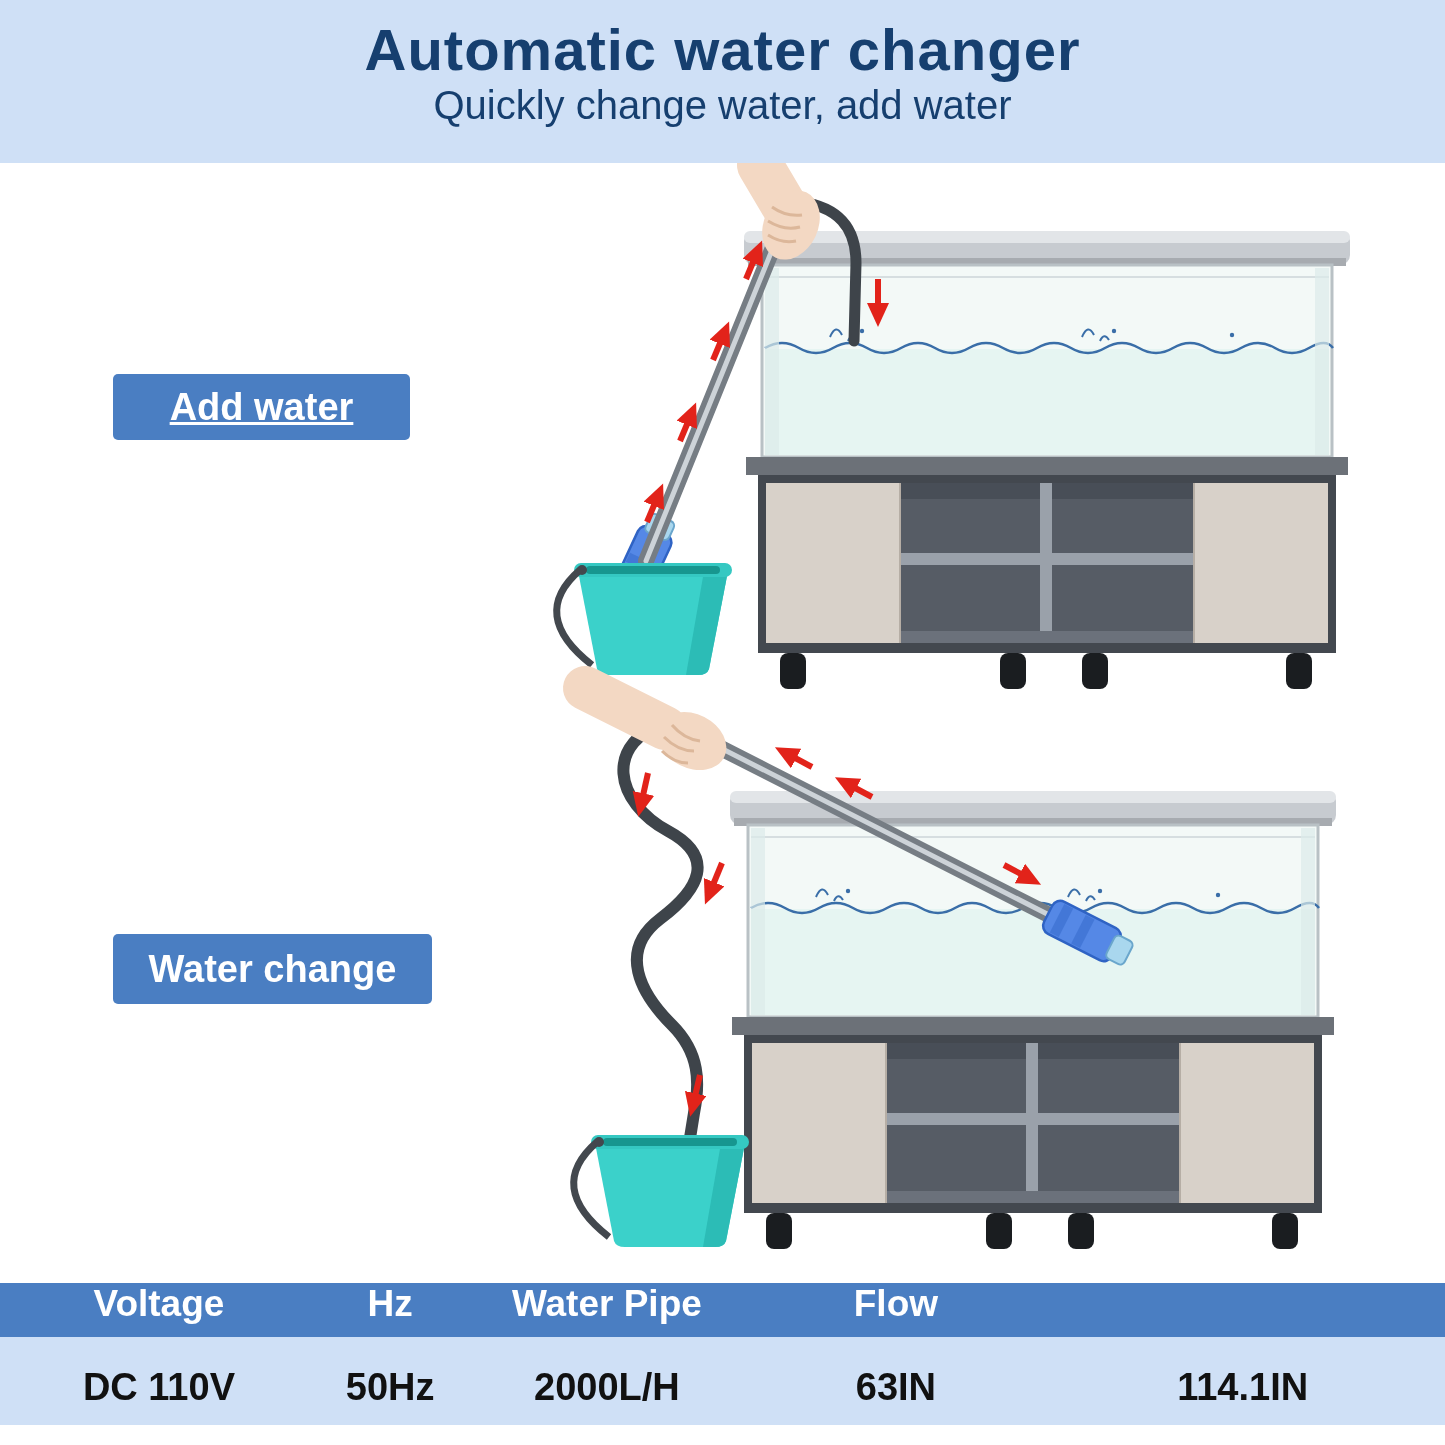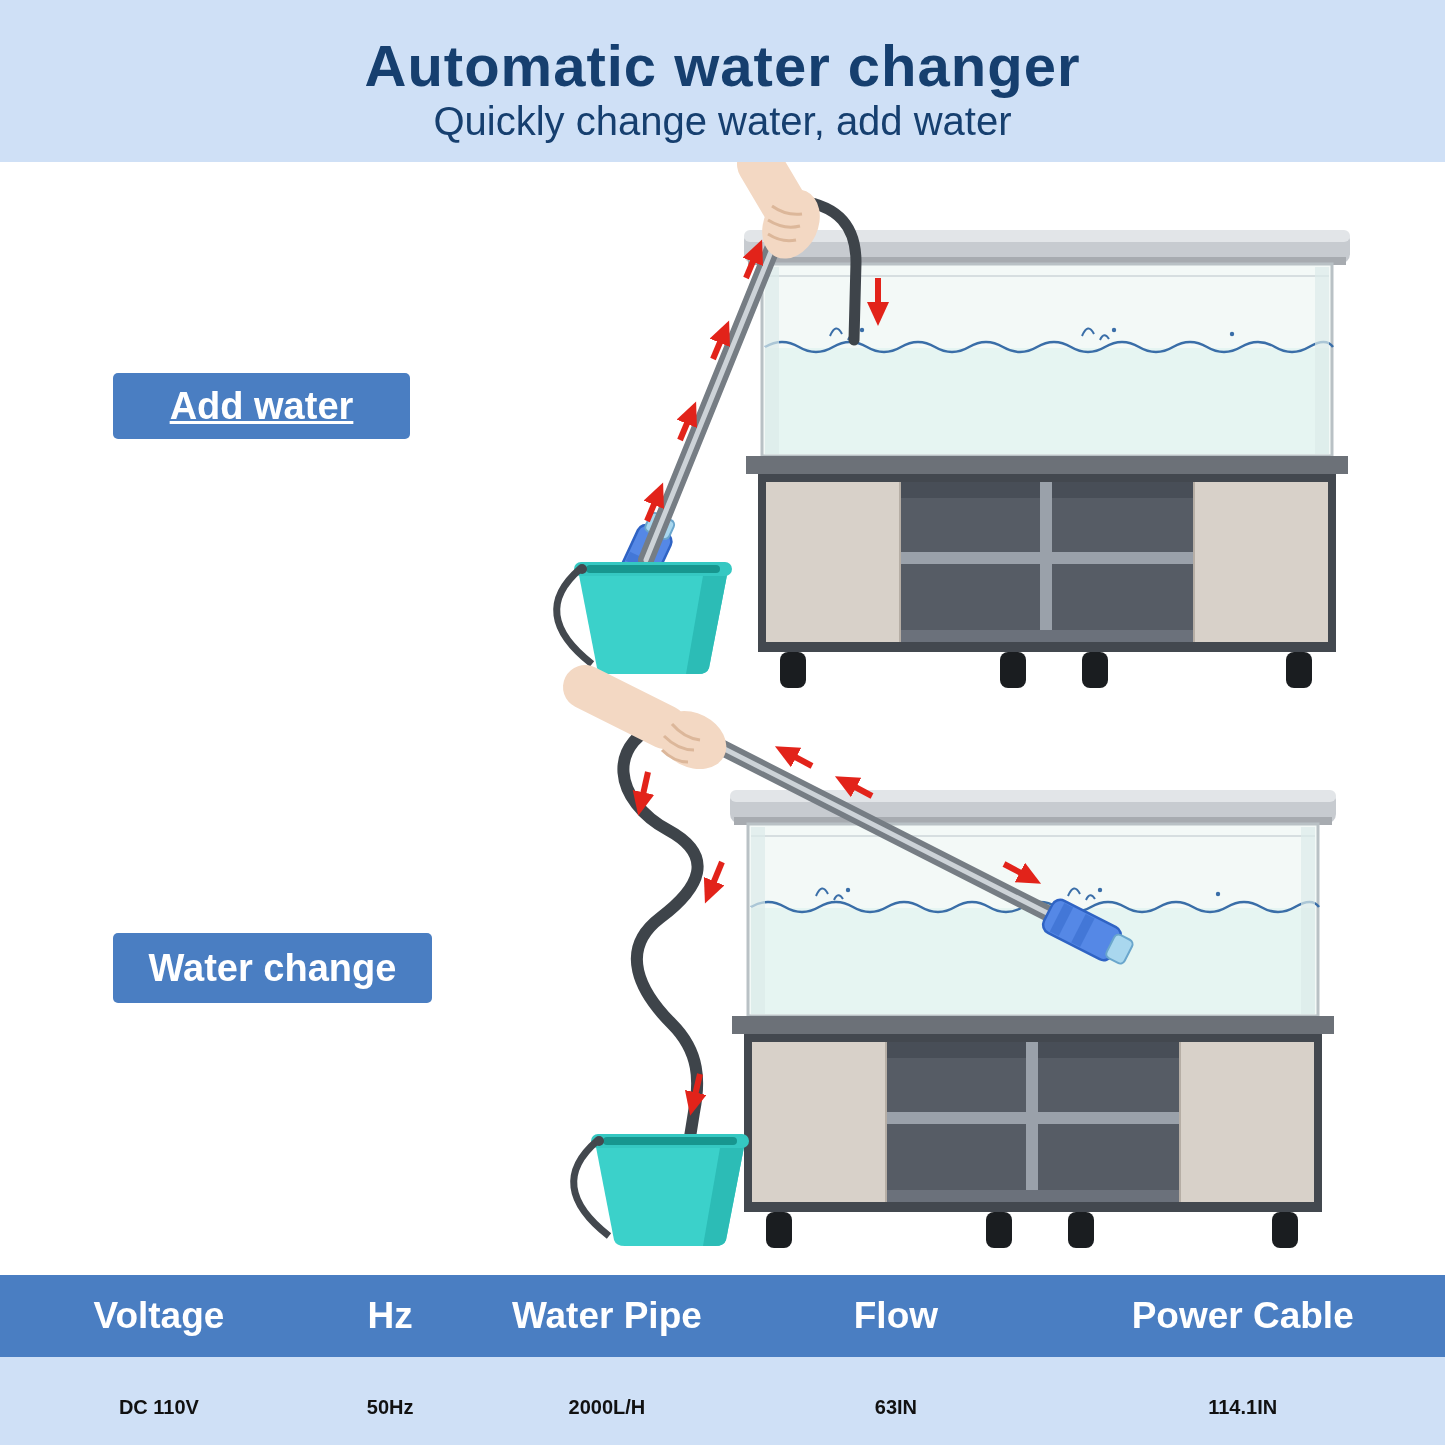--- a/index.html
+++ b/index.html
@@ -1,38 +1,38 @@
 <!DOCTYPE html>
 <html style="--header-bg: #cfe0f6; --heading-text: #163f6f; --label-bg: #4a7ec2; --label-text: #ffffff; --table-header-bg: #4a7ec2; --table-header-text: #ffffff; --table-row-bg: #cfe0f6; --table-row-text: #111111; --bucket-teal: #3bd1ca; --arrow-red: #e2231a;"><head>
 <meta charset="utf-8">
 <style>
   * { margin:0; padding:0; box-sizing:border-box; }
   html,body { width:1445px; height:1445px; }
   body { font-family:"Liberation Sans", sans-serif; background:#ffffff; }
   .page { width:1445px; height:1445px; display:flex; flex-direction:column; overflow:hidden; background:#ffffff; }
 
   
-  .hero { height:163px; background:var(--header-bg,#cfe0f6); text-align:center; padding-top:36px; }
+  .hero { height:163px; background:var(--header-bg,#cfe0f6); text-align:center; padding-top:20px; }
   .hero h1 { font-size:58px; font-weight:bold; color:var(--heading-text,#163f6f); letter-spacing:1px; line-height:1.05; }
   .hero p { font-size:40px; font-weight:400; color:var(--heading-text,#163f6f); margin-top:2px; }
 
   
   .scenes { position:relative; height:1120px; background:#ffffff; }
   .scenes svg { position:absolute; left:0; top:0; }
   .label-pill { position:absolute; background:var(--label-bg,#4a7ec2); color:var(--label-text,#ffffff);
     font-weight:bold; font-size:38px; display:flex; align-items:center; justify-content:center; border-radius:5px; }
   .pill-add { left:113px; top:211px; width:297px; height:66px;text-decoration:underline; }
   .pill-change { left:113px; top:771px; width:319px; height:70px; }
 
   
-  .spec-header { display:flex; height:82px; background:var(--table-header-bg,#4a7ec2); align-items:center; }
+  .spec-header { display:flex; height:54px; background:var(--table-header-bg,#4a7ec2); }
   .spec-row { display:flex; height:88px; background:var(--table-row-bg,#cfe0f6); align-items:center; }
   .spec-cell { text-align:center; }
   .spec-header .spec-cell { color:var(--table-header-text,#ffffff); font-weight:bold; font-size:37px; }
-  .spec-row .spec-cell { color:var(--table-row-text,#111111); font-weight:bold; font-size:20px;margin-top:12px; }
+  .spec-row .spec-cell { color:var(--table-row-text,#111111); font-weight:bold; font-size:38px;margin-top:12px; }
   .c0{width:22%} .c1{width:10%} .c2{width:20%} .c3{width:20%} .c4{width:28%}
 
   
   .teal-body { fill:var(--bucket-teal,#3bd1ca); }
   .arrow-shaft { stroke:var(--arrow-red,#e2231a); stroke-width:6; fill:none; }
   .arrowhead { fill:var(--arrow-red,#e2231a); }
 </style>
 </head>
 <body>
 
@@ -169,21 +169,20 @@
     <div class="label-pill pill-add">Add water</div>
     <div class="label-pill pill-change">Water change</div>
   </main>
 
   <footer>
     <div class="spec-header">
       <div class="spec-cell c0">Voltage</div>
       <div class="spec-cell c1">Hz</div>
       <div class="spec-cell c3">Water Pipe</div>
       <div class="spec-cell c2">Flow</div>
-      <div class="spec-cell c4">Power Cable</div>
     </div>
     <div class="spec-row">
       <div class="spec-cell c0">DC 110V</div>
       <div class="spec-cell c1">50Hz</div>
       <div class="spec-cell c2">2000L/H</div>
       <div class="spec-cell c3">63IN</div>
       <div class="spec-cell c4">114.1IN</div>
     </div>
   </footer>
 

